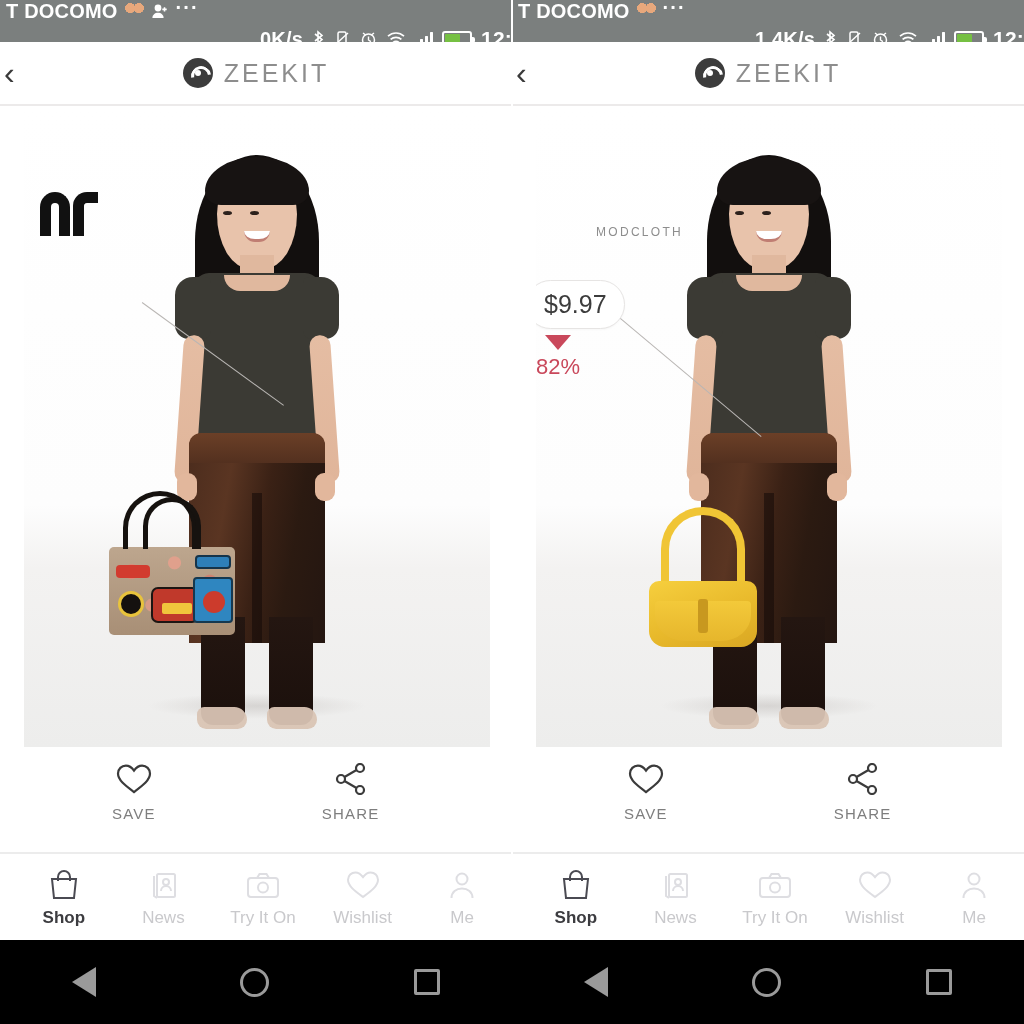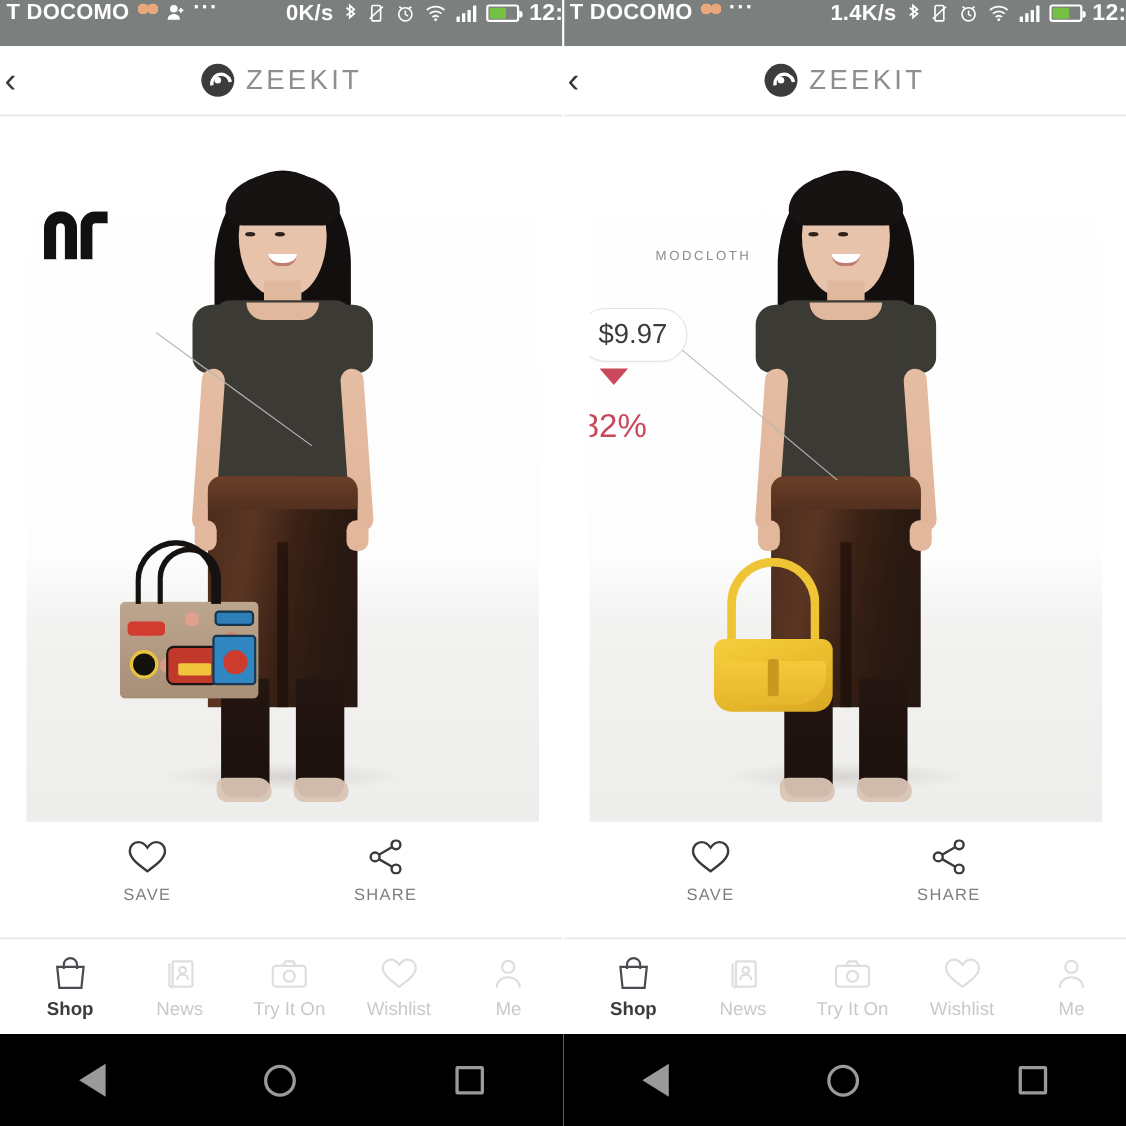--- a/index.html
+++ b/index.html
@@ -11,21 +11,21 @@
   .panel{ position:relative; width:512px; height:1024px; background:#fff;
           overflow:hidden; }
   .panel.right{ }
 
   
   .statusbar{ position:absolute; top:0; left:0; width:512px; height:42px;
     background:#7b7f7e; display:flex; align-items:flex-start;
     color:#ffffff; font-size:20px; font-weight:bold; letter-spacing:.2px; }
   .sb-left{ display:flex; align-items:center; gap:7px; padding-left:6px; }
   .sb-carrier{ font-size:20px; font-weight:bold; white-space:nowrap; }
-  .sb-right{ display:flex; align-items:center; gap:9px; margin-left:auto; padding-right:0px;}
+  .sb-right{ display:flex; align-items:center; gap:9px; margin-left:auto; padding-right:0px;margin-top:27px;}
   .sb-speed{ font-size:20px; font-weight:bold; white-space:nowrap; }
   .sb-time{ font-size:21px; font-weight:bold; white-space:nowrap; }
 
   .ico{ display:inline-block; line-height:1; }
   .heart-pulse{ width:19px;height:17px; position:relative; }
   .heart-pulse:before{ content:""; position:absolute; inset:0;
     background:#e8a87c;
     -webkit-mask: radial-gradient(circle at 27% 30%, #000 27%, transparent 28%),
                   radial-gradient(circle at 73% 30%, #000 27%, transparent 28%);
     mask: radial-gradient(circle at 27% 30%, #000 27%, transparent 28%),
@@ -91,21 +91,21 @@
      background:#fff; border:1.6px solid #e6e4e3; border-radius:30px;
      padding:9px 17px; font-size:25px; color:#3c3c3c; white-space:nowrap;
      box-shadow:0 1px 2px rgba(0,0,0,.03); }
   .leader{ position:absolute; background:#b9b6b4; height:1.3px;
      transform-origin:0 50%; z-index:5; }
 
   .disc{ display:flex; flex-direction:column; align-items:center; margin-top:6px;
      width:64px; }
   .tri{ width:0;height:0;border-left:13px solid transparent;
      border-right:13px solid transparent; border-top:15px solid #c9485b; }
-  .discpct{ font-size:30px; color:#c9485b; margin-top:21px; }
+  .discpct{ font-size:22px; color:#c9485b; margin-top:4px; }
 
   
   .model{ position:absolute; bottom:0; left:50%; transform:translateX(-50%);
      width:250px; height:600px; }
   .shadowfloor{ position:absolute; bottom:28px; left:50%; transform:translateX(-50%);
      width:220px; height:26px; border-radius:50%;
      background:radial-gradient(ellipse at center, rgba(120,110,105,.20), rgba(255,255,255,0) 70%); }
 
   .hair-back{ position:absolute; left:50%; transform:translateX(-50%); top:8px;
      width:124px; height:196px; background:#120f0e;

